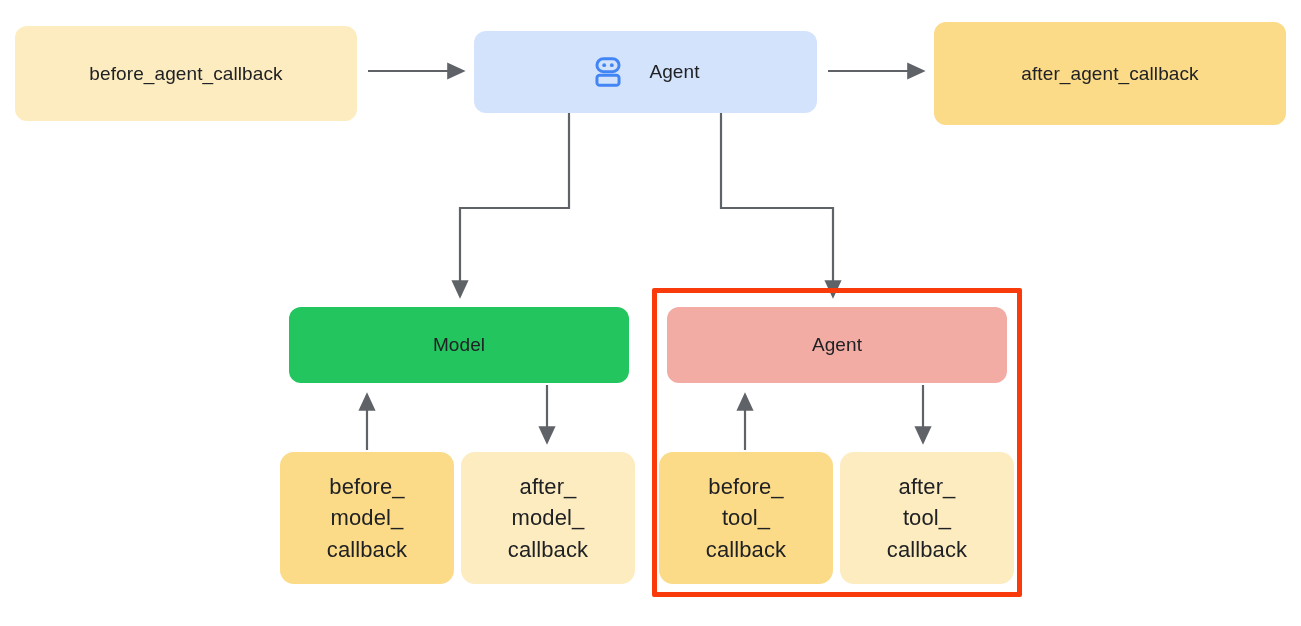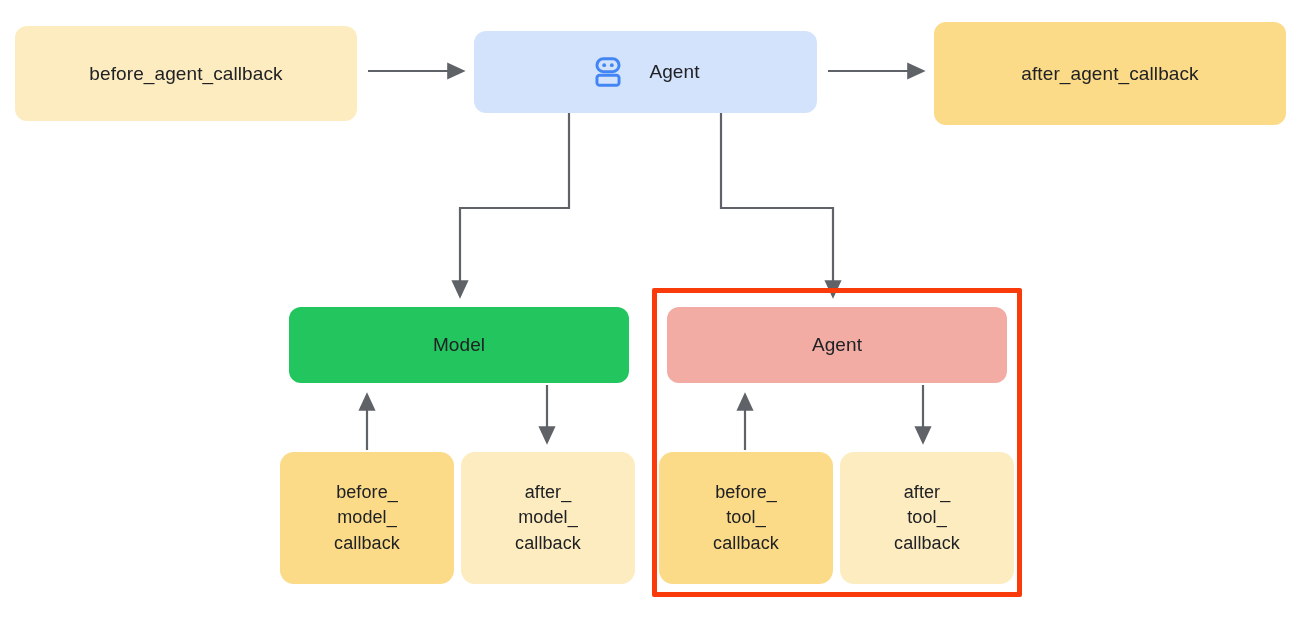--- a/index.html
+++ b/index.html
@@ -26,21 +26,21 @@
     align-items: center;
     justify-content: center;
     color: #202124;
     font-size: 19px;
     line-height: 1.32;
     text-align: center;
     letter-spacing: 0.1px;
     z-index: 3;
   }
   .node.small {
-    font-size: 18px;
+    font-size: 22px;
     border-radius: 14px;
     line-height: 1.42;
   }
   .node .label {
     white-space: pre-line;
   }
 
   
   #node-before-agent   { left: 15px;  top: 26px;  width: 342px; height: 95px; }
   #node-agent          { left: 474px; top: 31px;  width: 343px; height: 82px; }

